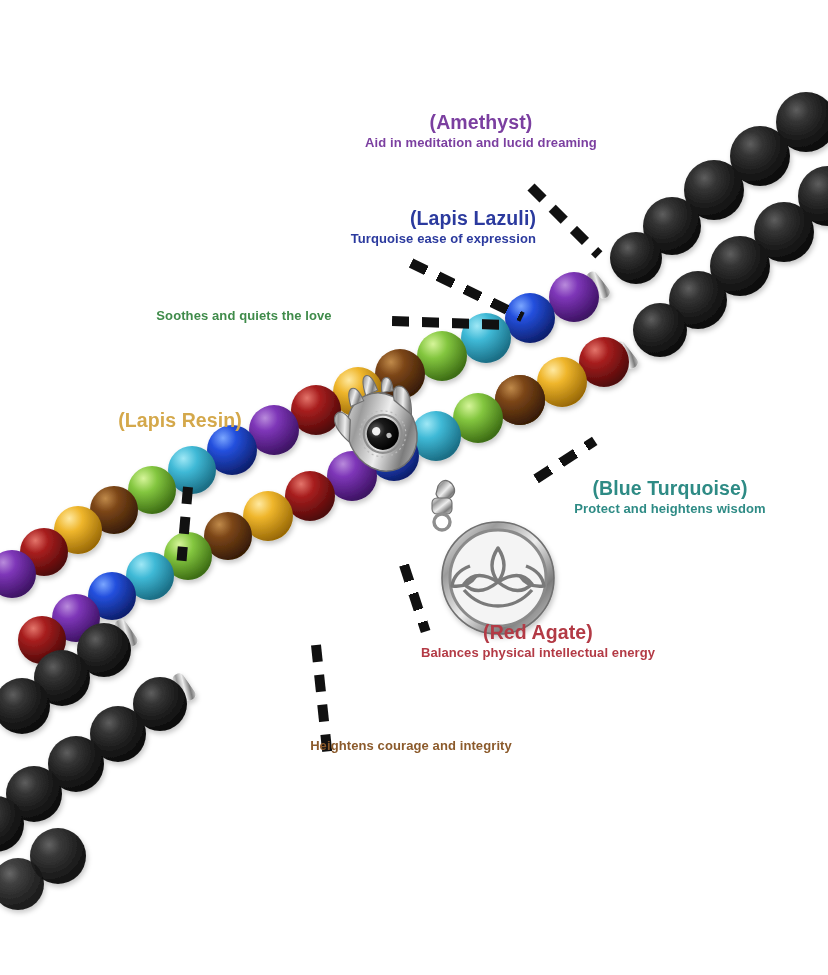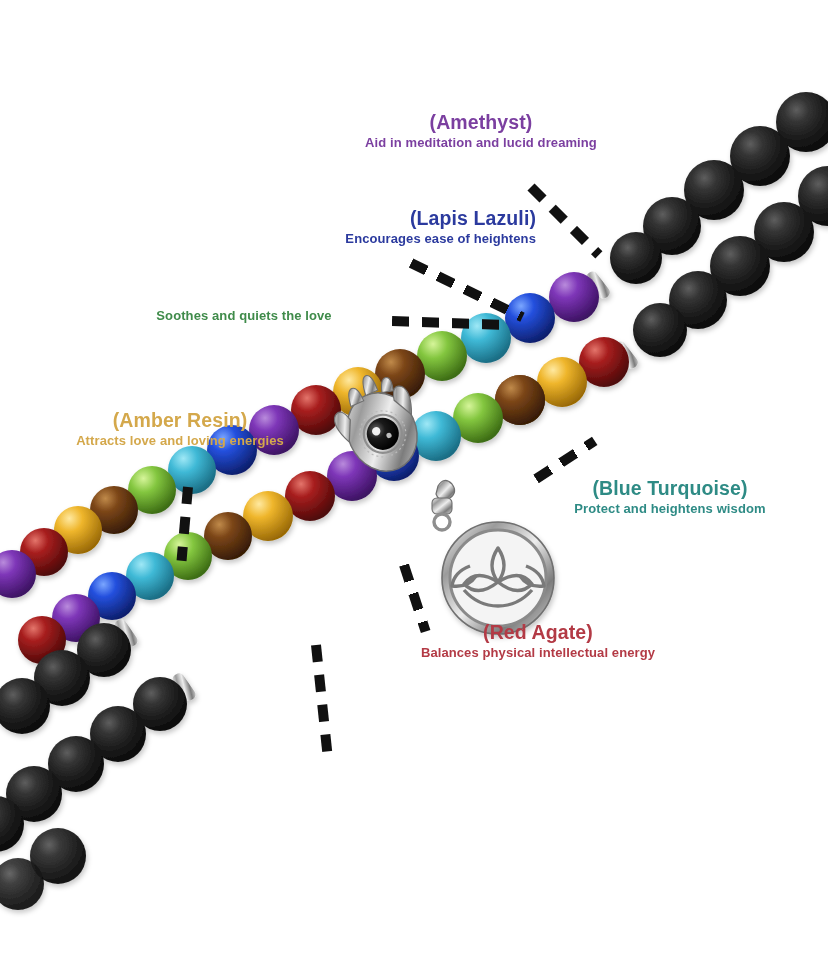--- a/index.html
+++ b/index.html
@@ -225,38 +225,38 @@
       <i></i>
     </div>
 
   <div class="label" style="left:287px;top:110px;width:388px;color:#7B3FA0;">
     <span class="name">(Amethyst)</span>
     <span class="desc">Aid in meditation and lucid dreaming</span>
   </div>
 
   <div class="label" style="left:184px;top:206px;width:352px;color:#2B3A9E;text-align:right;">
     <span class="name">(Lapis Lazuli)</span>
-    <span class="desc">Encourages ease of heightens</span>
+    <span class="desc">Turquoise ease of expression</span>
   </div>
 
   <div class="label" style="left:110px;top:308px;width:268px;color:#3F8B4A;">
     <span class="desc">Soothes and quiets the love</span>
   </div>
 
   <div class="label" style="left:6px;top:408px;width:348px;color:#D4A84B;">
-    <span class="name">(Amber Resin)</span>
-    <span class="desc">Attracts love and loving energies</span>
+    <span class="name">(Lapis Resin)</span>
   </div>
 
   <div class="label" style="left:348px;top:620px;width:380px;color:#B33A45;">
     <span class="name">(Red Agate)</span>
     <span class="desc">Balances physical intellectual energy</span>
   </div>
 
   <div class="label" style="left:512px;top:476px;width:316px;color:#2E8B85;">
     <span class="name">(Blue Turquoise)</span>
     <span class="desc">Protect and heightens wisdom</span>
   </div>
 
   <div class="label" style="left:238px;top:738px;width:346px;color:#8B5A2B;">
+    <span class="desc">Heightens courage and integrity</span>
   </div>
 
 </div>
 
 </body></html>

